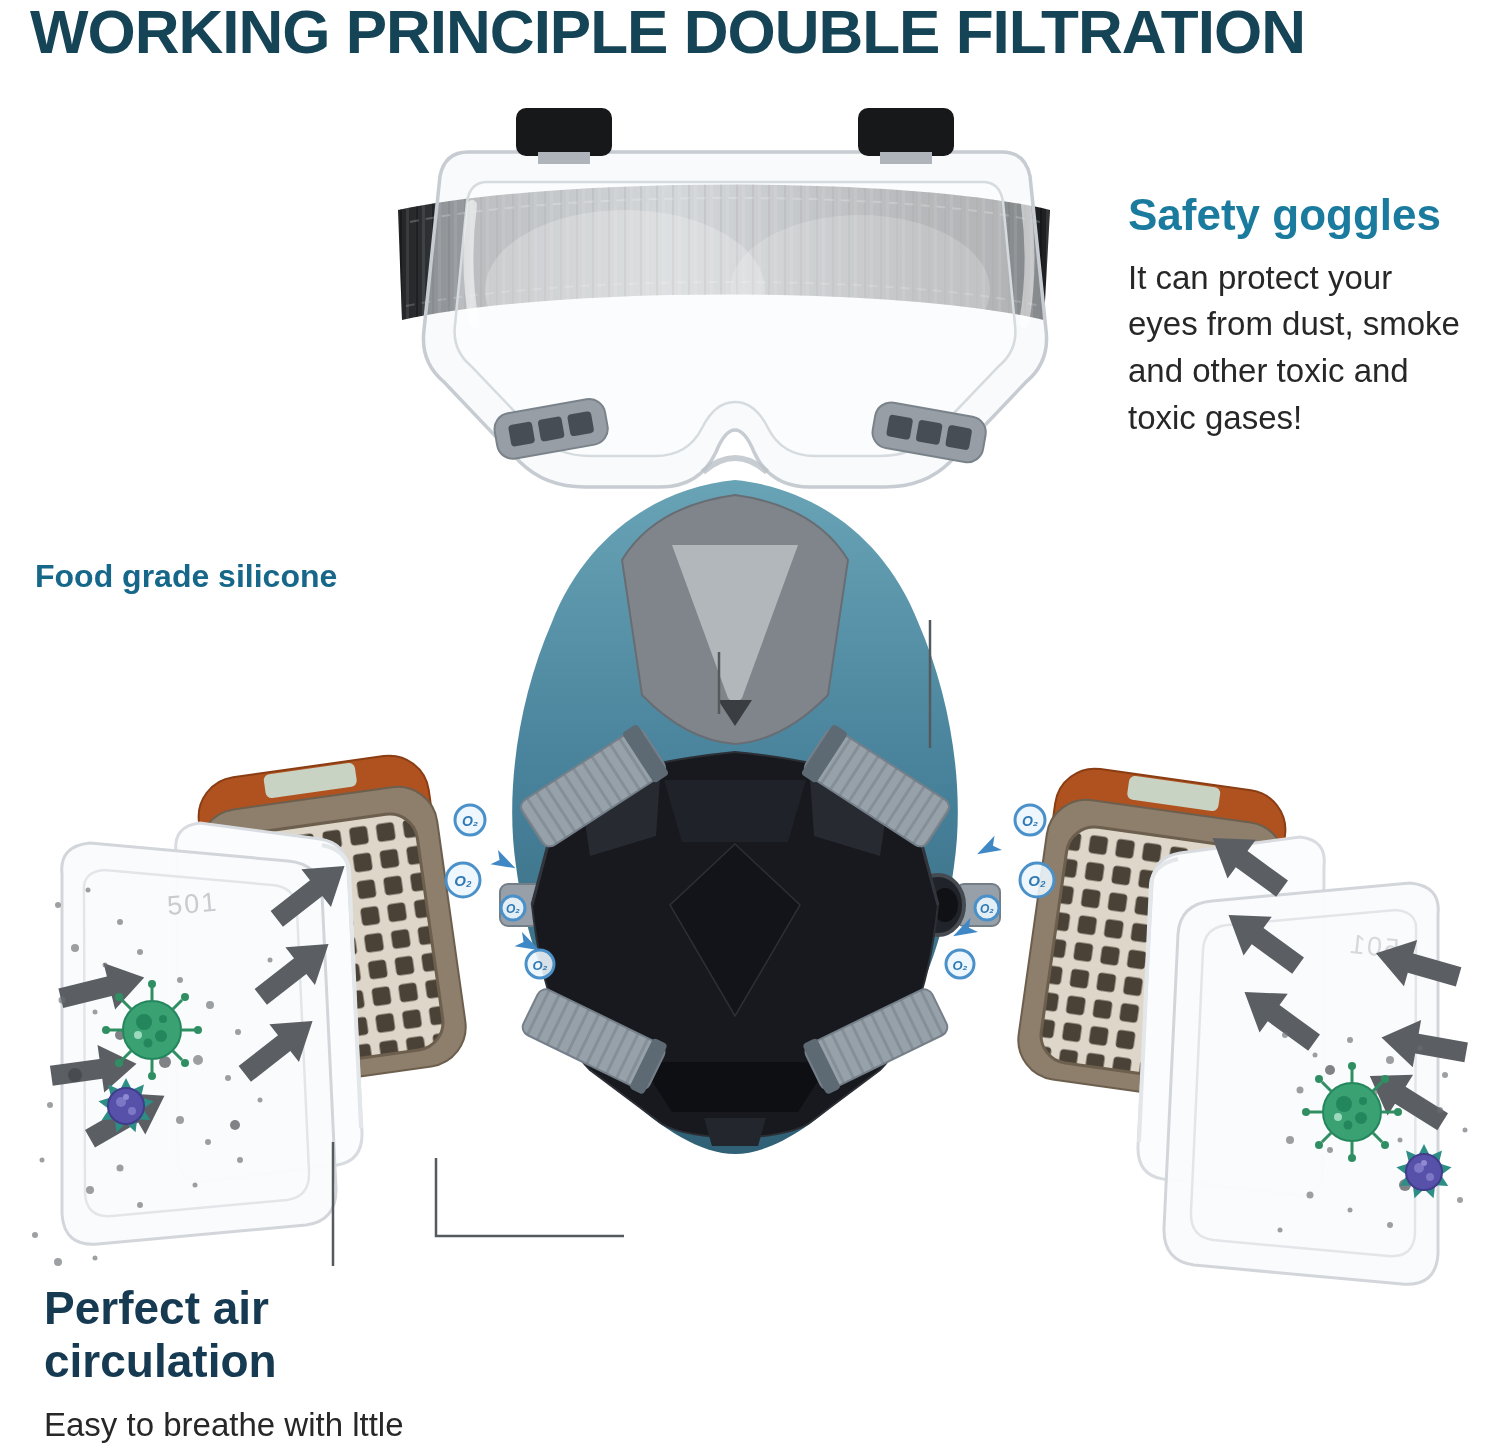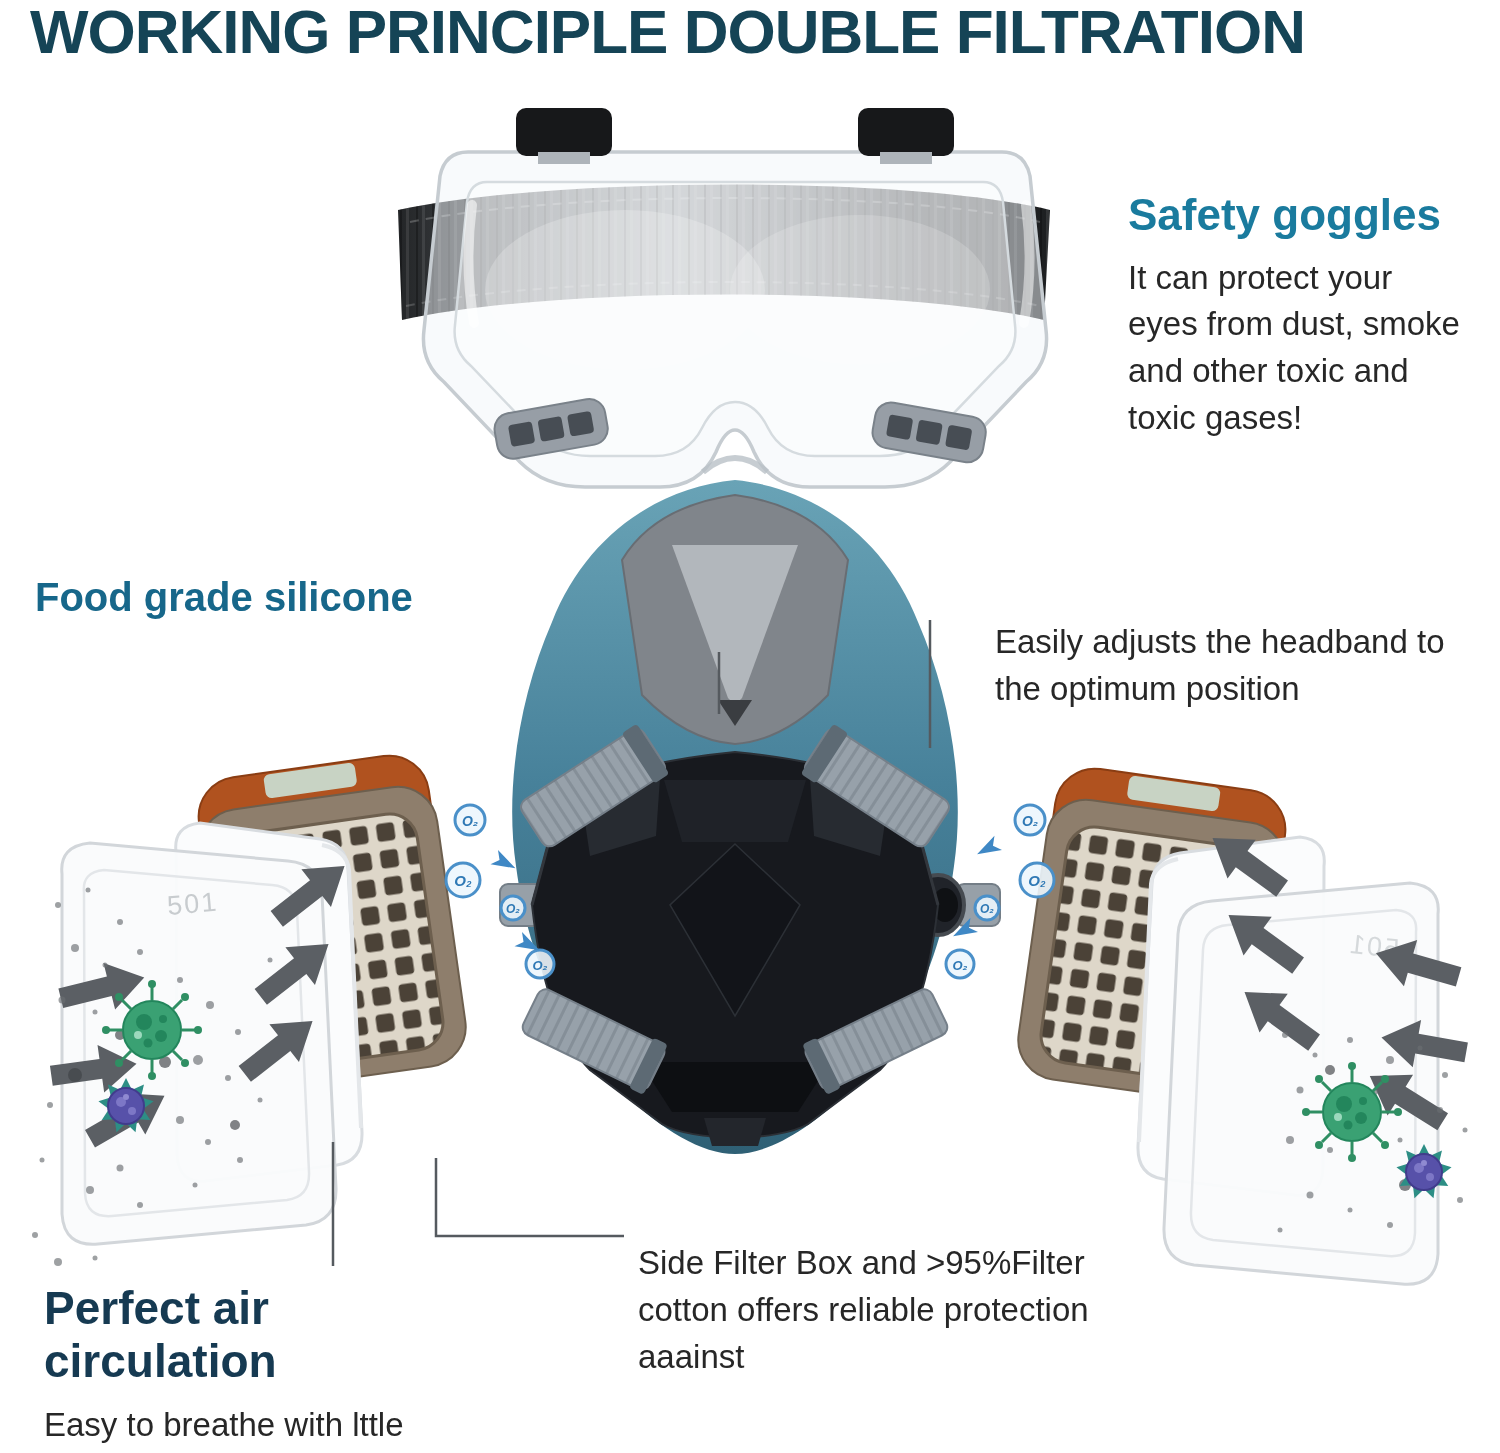--- a/index.html
+++ b/index.html
@@ -386,29 +386,27 @@
   </svg>
 
   <div class="main-title">WORKING PRINCIPLE DOUBLE FILTRATION</div>
 
   <div class="ann" style="left:1128px; top:190px; width:355px;">
     <div class="ann-h c-teal" style="font-size:44px;">Safety goggles</div>
     <div class="ann-b" style="width:340px;">It can protect your eyes from dust, smoke and other toxic and toxic gases!</div>
   </div>
 
   <div class="ann" style="left:35px; top:558px; width:390px;">
-    <div class="ann-h c-tealdark" style="font-size:40px;margin-top:16px;">Food grade silicone</div>
+    <div class="ann-h c-tealdark" style="font-size:32px;">Food grade silicone</div>
   </div>
 
   <div class="ann" style="left:995px; top:605px; width:470px;">
-    <div class="ann-b" style="width:450px;">Easily adjusts the headband to the optimum position</div>
   </div>
 
   <div class="ann" style="left:44px; top:1282px; width:470px;">
     <div class="ann-h c-darknavy" style="font-size:46px;">Perfect air circulation</div>
     <div class="ann-b" style="width:440px;">Easy to breathe with lttle resistance</div>
   </div>
 
   <div class="ann" style="left:638px; top:1226px; width:560px;">
-    <div class="ann-b" style="width:540px;">Side Filter Box and &gt;95%Filter cotton offers reliable protection aaainst</div>
   </div>
 
 </div>
 
 </body></html>

